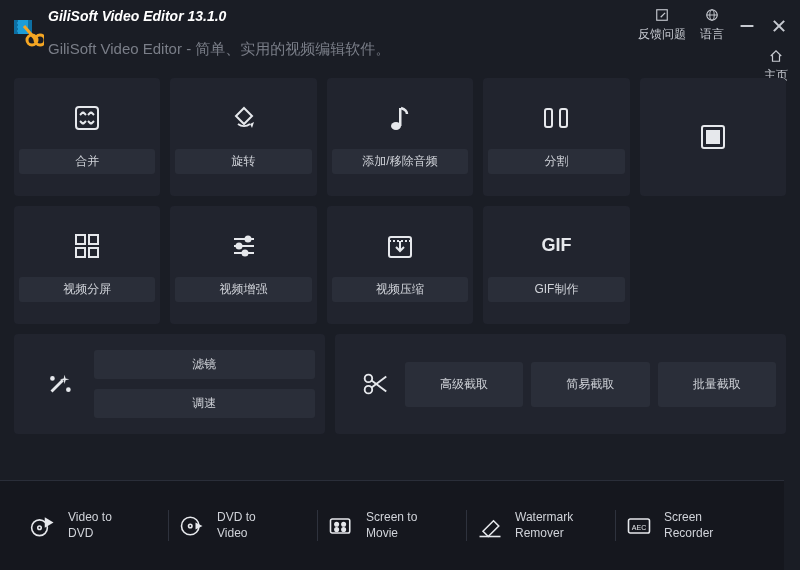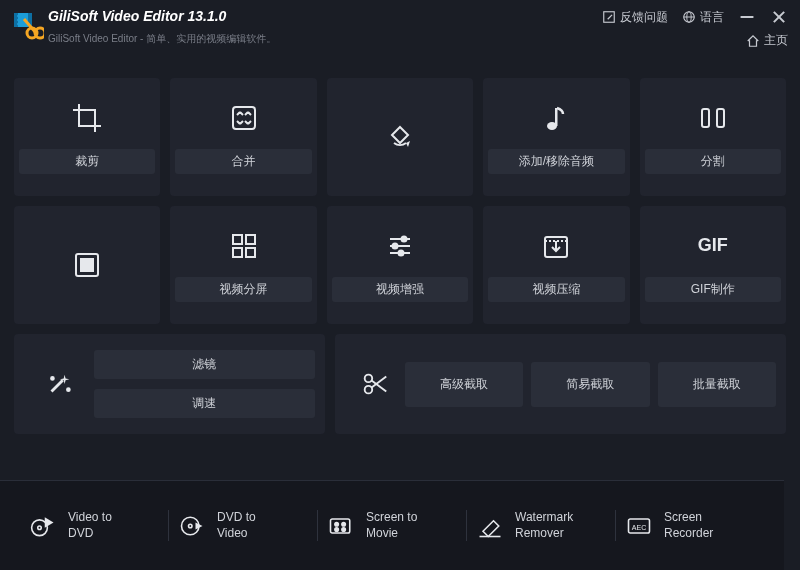--- a/index.html
+++ b/index.html
@@ -18,30 +18,30 @@
   align-items: flex-start;
 }
 .logo-wrap {
   display: flex;
   align-items: center;
   gap: 4px;
 }
 .logo-icon { width: 32px; height: 32px; }
 .title-block { display: flex; flex-direction: column; }
 .app-title { font-size: 14px; font-weight: bold; color: #fff; font-style: italic; }
-.app-subtitle { font-size: 10px; color: #7a7e88; margin-top: 8px; }
+.app-subtitle { font-size: 15px; color: #7a7e88; margin-top: 16px; }
 .titlebar-right {
   margin-left: auto;
   display: flex;
   flex-direction: column;
   align-items: flex-end;
   gap: 6px;
 }
 .tb-row { display: flex; align-items: center; gap: 14px; }
-.tb-item { display: flex; align-items: center; gap: 4px; font-size: 12px; color: #c7cad1; cursor: pointer; }
+.tb-item { display: flex; align-items: center; gap: 4px; font-size: 12px; color: #c7cad1; cursor: pointer; flex-direction: column; }
 .tb-item svg { width: 14px; height: 14px; }
 .win-btn { width: 18px; height: 18px; display:flex; align-items:center; justify-content:center; cursor:pointer; color:#c7cad1; }
 .main {
   padding: 18px 14px 0 14px;
 }
 .grid {
   display: grid;
   grid-template-columns: repeat(5, 1fr);
   gap: 10px;
 }
@@ -163,47 +163,40 @@
           </svg>
         <span>主页</span>
       </div>
     </div>
   </div>
 </div>
 
 <div class="main">
   <div class="grid">
 
-    <div class="tile">
-      <div class="icon">
-          <svg viewBox="0 0 32 32">
-            <path d="M8 2 V24 H30 M2 8 H24 V30"></path>
-          </svg>
-        </div>
-      <div class="tile-label-bar">裁剪</div>
-    </div>
 
     <div class="tile">
       <div class="icon">
           <svg viewBox="0 0 32 32">
             <rect x="5" y="5" width="22" height="22" rx="3"></rect>
             <path d="M12 10 L9 13 M12 10 L15 13 M12 22 L9 19 M12 22 L15 19 M20 10 L17 13 M20 10 L23 13 M20 22 L17 19 M20 22 L23 19"></path>
           </svg>
         </div>
       <div class="tile-label-bar">合并</div>
     </div>
 
     <div class="tile">
       <div class="icon fill">
           <svg viewBox="0 0 32 32">
             <path d="M16 6 L24 14 L16 22 L8 14 Z" fill="none" stroke="#e6e8ec" stroke-width="2"></path>
             <path d="M10 22 A10 10 0 0 0 22 22" fill="none" stroke="#e6e8ec" stroke-width="2"></path>
             <polygon points="22,22 26,20 24,26" fill="#e6e8ec"></polygon>
           </svg>
         </div>
+      <div class="tile-label-bar">旋转</div>
     </div>
 
     <div class="tile">
       <div class="icon fill">
           <svg viewBox="0 0 32 32">
             <ellipse cx="12" cy="24" rx="5" ry="4" fill="#e6e8ec"></ellipse>
             <rect x="15" y="6" width="2.5" height="18" fill="#e6e8ec"></rect>
             <path d="M17 6 Q23 8 23 12" stroke="#e6e8ec" stroke-width="2.5" fill="none"></path>
           </svg>
         </div>

